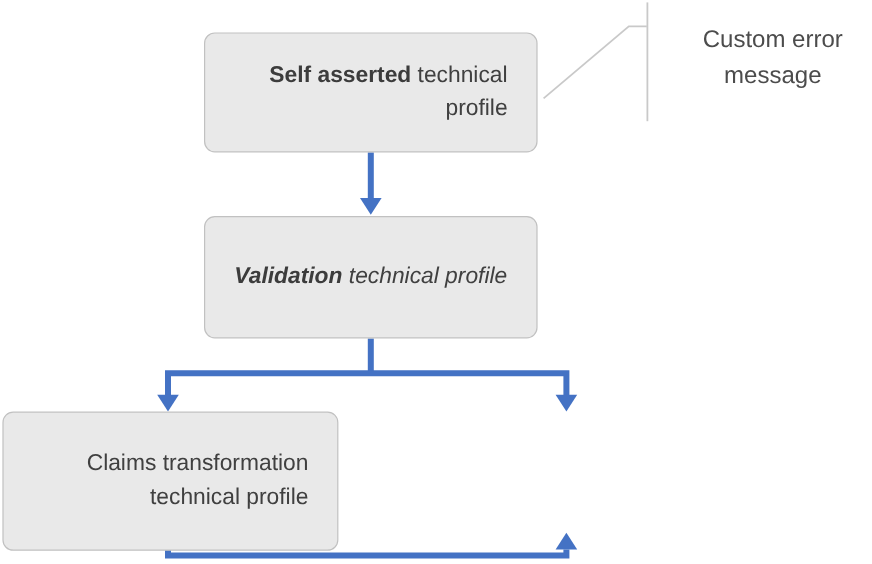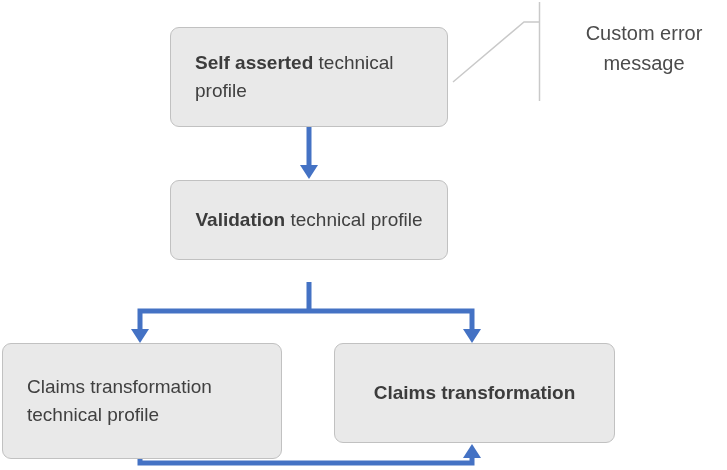--- a/index.html
+++ b/index.html
@@ -24,32 +24,32 @@
   }
   .node {
     position: absolute;
     box-sizing: border-box;
     background: #e9e9e9;
     border: 1px solid #c1c1c1;
     border-radius: 9px;
     display: flex;
     align-items: center;
     justify-content: center;
-    text-align: left;
+    text-align: right;
     padding: 0 24px;
     font-size: 19px;
     line-height: 1.5;
     color: #404040;
   }
   .node .bold-part {
     font-weight: 700;
     color: #3c3c3c;
   }
   #node-self-asserted      { left: 170px; top: 27px;  width: 278px; height: 100px; }
-  #node-validation         { left: 170px; top: 180px; width: 278px; height: 80px; }
+  #node-validation         { left: 170px; top: 180px; width: 278px; height: 102px; font-style: italic; }
   #node-claims-tp          { left: 2px;   top: 343px; width: 280px; height: 116px; }
   #node-claims-transform   { left: 334px; top: 343px; width: 281px; height: 100px; }
 
   .callout-text {
     position: absolute;
     left: 556px;
     top: 18px;
     width: 176px;
     text-align: center;
     font-size: 20px;
@@ -83,19 +83,16 @@
   </div>
 
   <div class="node" id="node-validation">
     <span><span class="bold-part">Validation</span><span> technical profile</span></span>
   </div>
 
   <div class="node" id="node-claims-tp">
     <span><span class="bold-part"></span><span>Claims transformation technical profile</span></span>
   </div>
 
-  <div class="node" id="node-claims-transform">
-    <span><span class="bold-part">Claims transformation</span><span></span></span>
-  </div>
 
   <div class="callout-text">Custom error message</div>
 
 </div>
 
 </body></html>

